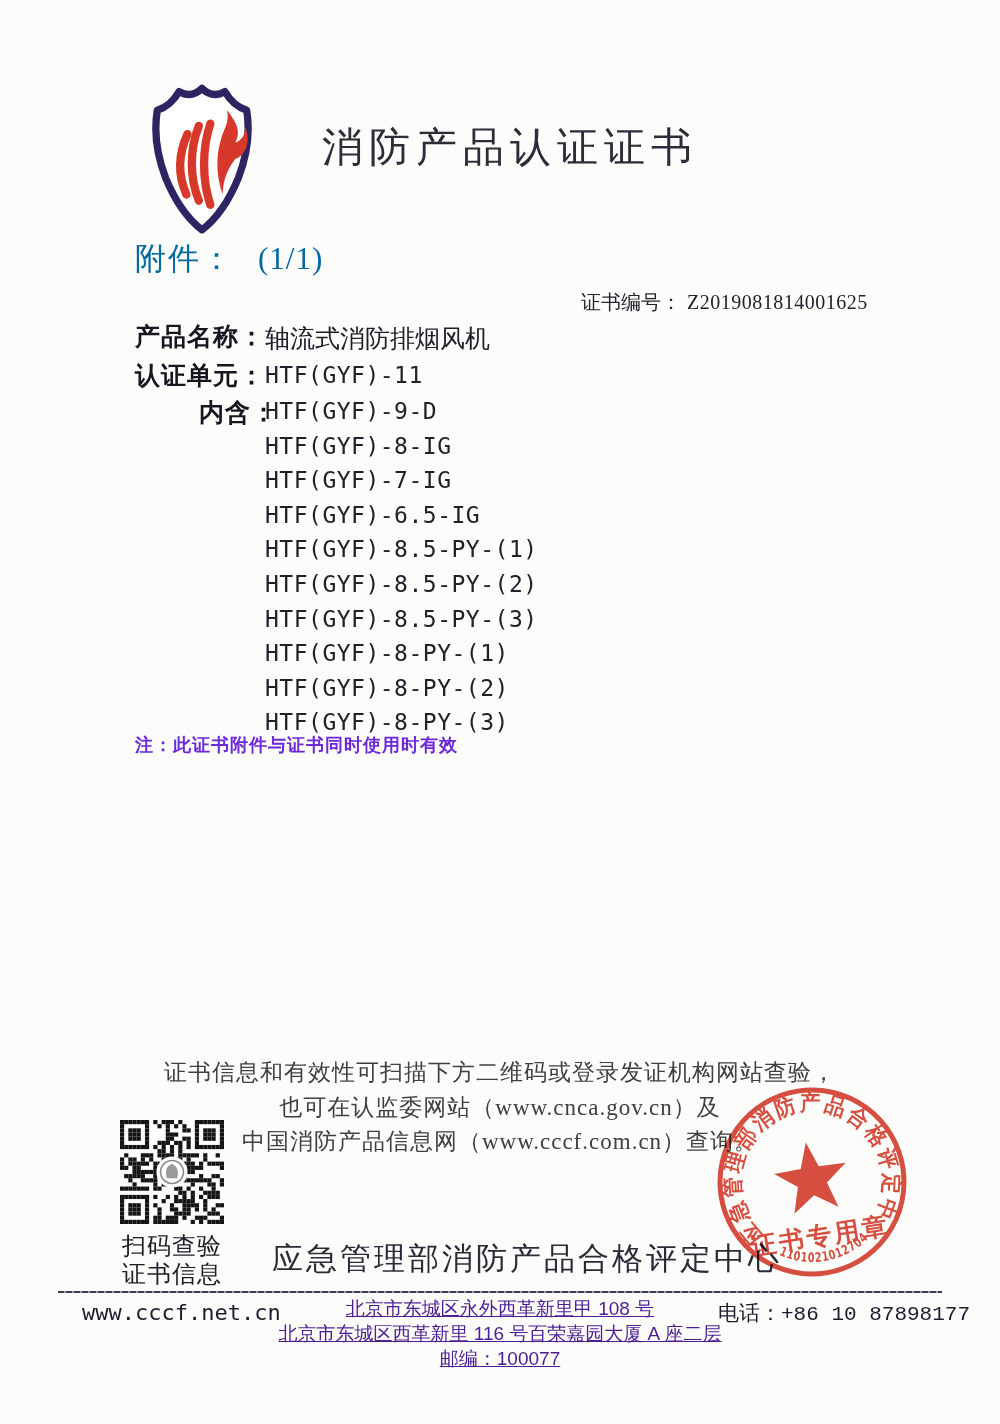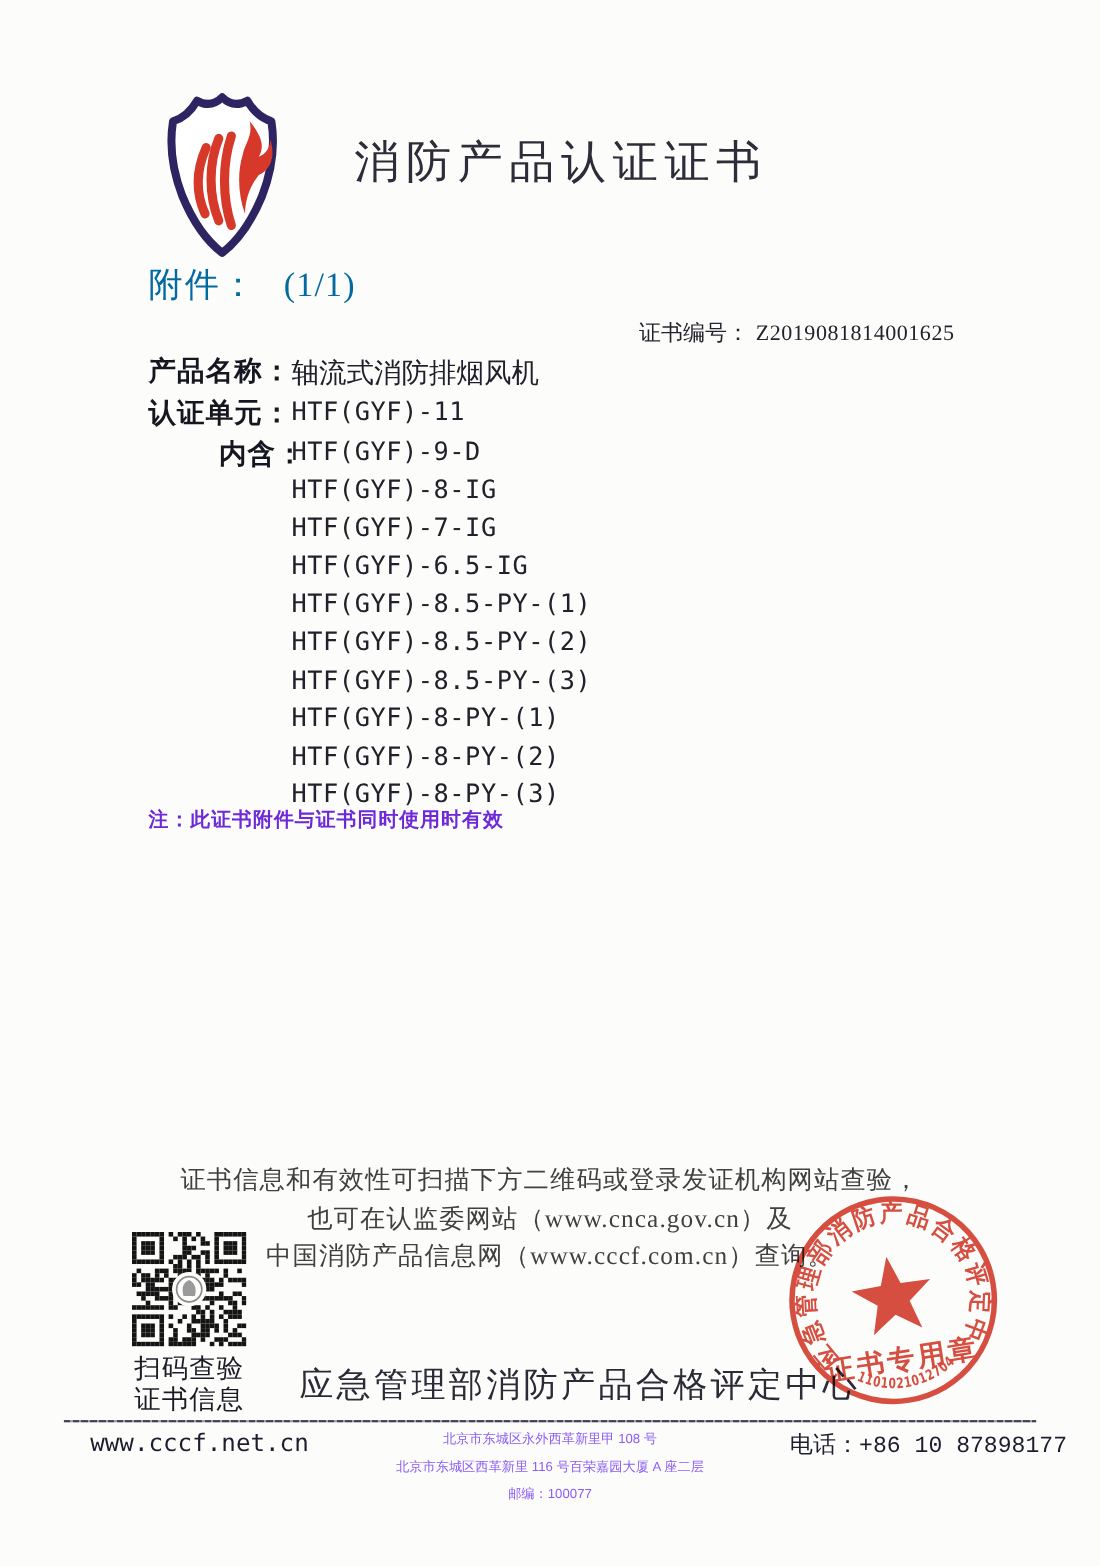--- a/index.html
+++ b/index.html
@@ -47,21 +47,21 @@
   }
   
   .verify{
     position:absolute;left:0;right:0;top:1008px;
     text-align:center;font-size:23px;line-height:34.5px;color:#404040;
     letter-spacing:1px;
     margin-top:48px;
   }
   
   .qr-wrap{position:absolute;left:119px;top:1120px;width:106px;text-align:center;}
-  .qr-caption{font-size:24px;line-height:28px;color:#1b1b26;letter-spacing:1px;margin-top:4px;font-family:Liberation Mono, monospace;}
+  .qr-caption{font-size:24px;line-height:28px;color:#1b1b26;letter-spacing:1px;margin-top:4px;}
   
   .authority{
     position:absolute;left:272px;top:1238px;
     font-size:31px;letter-spacing:3px;color:#2b2b38;
   }
   .seal-wrap{
     position:absolute;left:700px;top:1070px;width:224px;height:224px;
     transform:rotate(-9deg);
     mix-blend-mode:multiply;opacity:0.9;
   }
@@ -69,21 +69,21 @@
   .seal-center{font-family:"Liberation Sans",sans-serif;font-size:25px;letter-spacing:3px;fill:#d43b2c;font-weight:700;}
   .seal-num{font-family:"DejaVu Sans",sans-serif;font-size:13px;letter-spacing:1px;fill:#d43b2c;font-weight:700;}
   
   .divider{
     position:absolute;left:58px;top:1291px;width:884px;height:2px;
     background:repeating-linear-gradient(to right,#3b3b52 0 6px,#9a9ab0 6px 8px);
   }
   .footer-site{position:absolute;left:82px;top:1300px;font-family:"DejaVu Sans Mono",monospace;font-size:22px;color:#1d1d30;}
   .footer-center{
     position:absolute;left:0;right:0;top:1296px;text-align:center;
-    font-family:"Liberation Sans",sans-serif;font-size:12px;line-height:25px;color:#8b5cf6;
+    font-family:"Liberation Sans",sans-serif;font-size:19px;line-height:25px;color:#4c1d95;text-decoration:underline;
   }
   .footer-phone{position:absolute;left:718px;top:1299px;font-family:Liberation Mono, monospace;font-size:21px;color:#1d1d30;}
 </style>
 </head>
 <body>
 
 <div class="page">
 
   <div class="logo-wrap">
     <svg viewBox="0 0 100 150" width="104" height="156">

